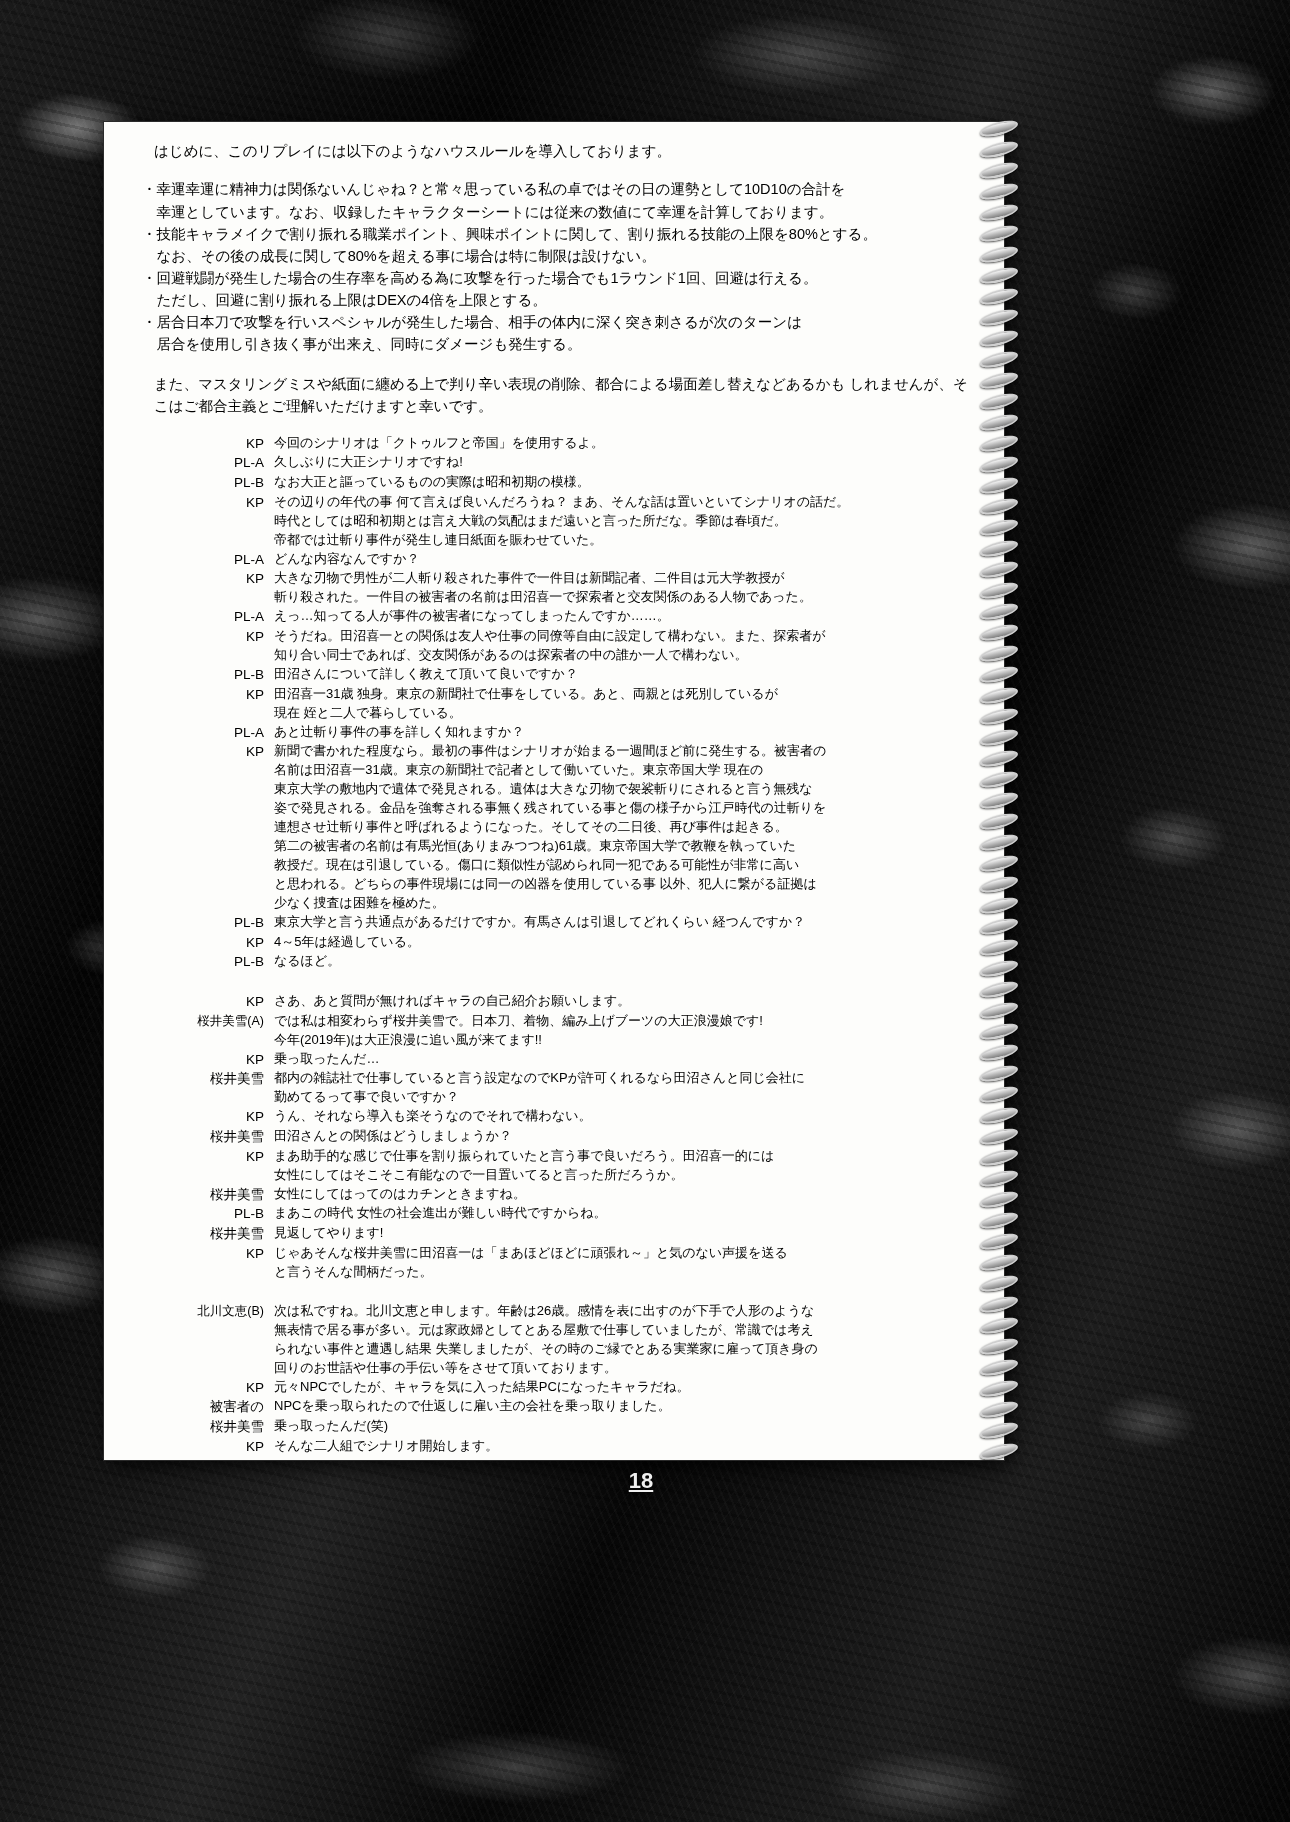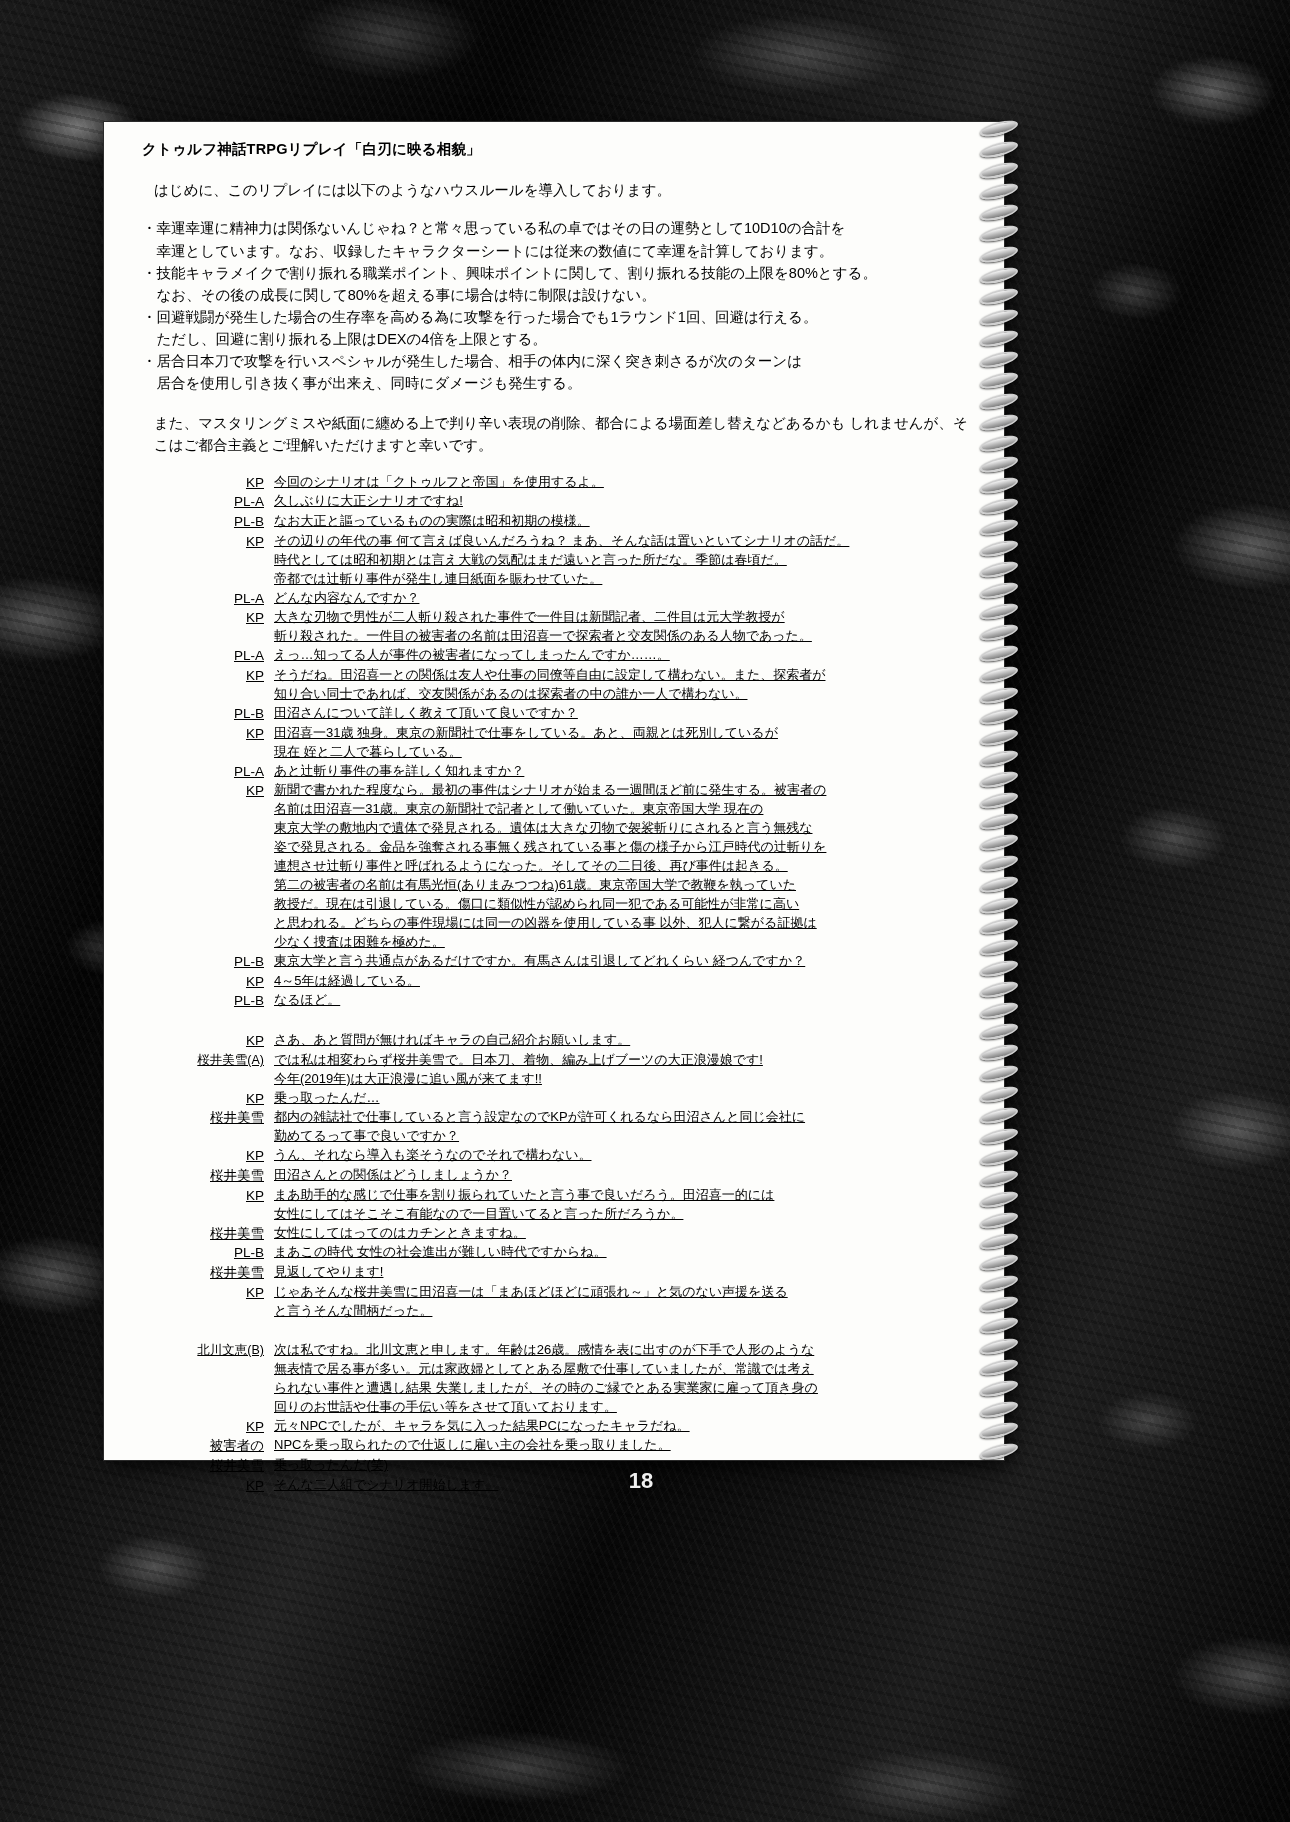--- a/index.html
+++ b/index.html
@@ -105,21 +105,20 @@
     line-height: 1.52;
     margin: 0 0 18px 0;
   }
   .rules .r-line { white-space: pre-wrap; }
 
   
   .dialogue {
     margin-top: 6px;
     width: 100%;
     border-collapse: collapse;
-    text-decoration: underline;
   }
   .dialogue td {
     vertical-align: top;
     padding: 0;
   }
   .spk {
     width: 122px;
     text-align: right;
     padding-right: 10px !important;
     font-size: 13.5px;
@@ -137,32 +136,32 @@
   .page-number {
     position: absolute;
     left: 0;
     right: 8px;
     top: 1468px;
     text-align: center;
     color: #f0f0f0;
     font-size: 22px;
     font-weight: bold;
     text-shadow: 0 1px 3px #000;
+    text-decoration: underline;
   }
 </style>
 </head>
 <body>
 
 <div id="bg">
   <div id="bg-noise"></div>
 </div>
 
 <div id="page">
   <div class="content">
-    <h1 class="doc-title">クトゥルフ神話TRPGリプレイ「白刃に映る相貌」</h1>
     <p class="para">はじめに、このリプレイには以下のようなハウスルールを導入しております。</p>
     <div class="rules">
         <div class="r-line">・幸運幸運に精神力は関係ないんじゃね？と常々思っている私の卓ではその日の運勢として10D10の合計を
 　幸運としています。なお、収録したキャラクターシートには従来の数値にて幸運を計算しております。</div>
         <div class="r-line">・技能キャラメイクで割り振れる職業ポイント、興味ポイントに関して、割り振れる技能の上限を80%とする。
 　なお、その後の成長に関して80%を超える事に場合は特に制限は設けない。</div>
         <div class="r-line">・回避戦闘が発生した場合の生存率を高める為に攻撃を行った場合でも1ラウンド1回、回避は行える。
 　ただし、回避に割り振れる上限はDEXの4倍を上限とする。</div>
         <div class="r-line">・居合日本刀で攻撃を行いスペシャルが発生した場合、相手の体内に深く突き刺さるが次のターンは
 　居合を使用し引き抜く事が出来え、同時にダメージも発生する。</div>

